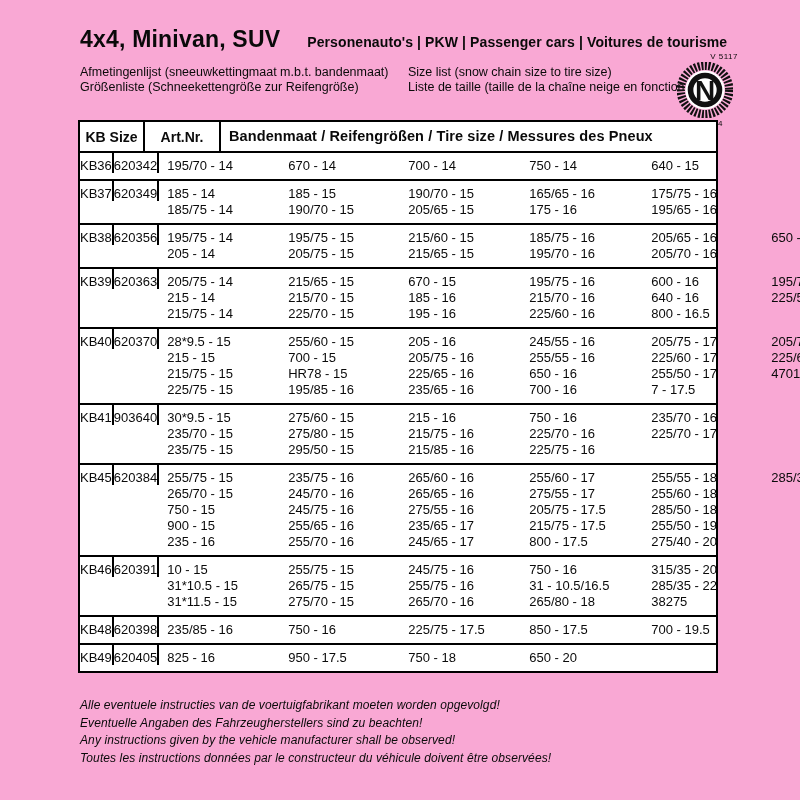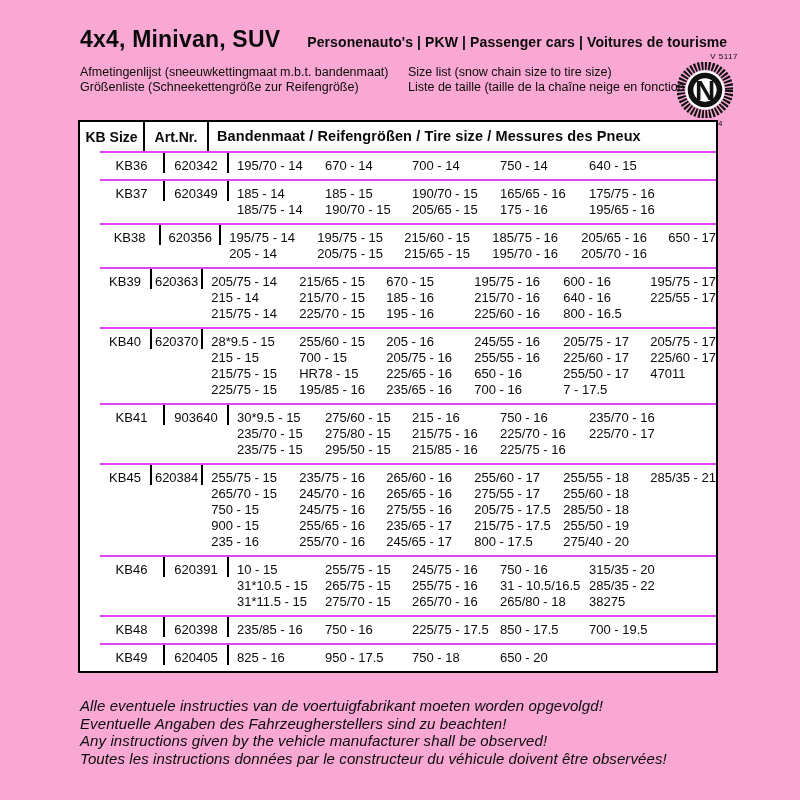--- a/index.html
+++ b/index.html
@@ -17,35 +17,35 @@
 
   .logo-block { position:absolute; left:662px; top:52px; width:86px; text-align:center; }
   .logo-code-top { font-size:8px; letter-spacing:.5px; text-align:right; padding-right:10px; }
   .logo-code-bottom { font-size:8px; letter-spacing:.5px; }
   .logo-svg { display:block; margin:1px auto 1px; }
 
   
   .size-table { position:absolute; left:78px; top:120px; width:640px;
                 border:2px solid #000; background:#fff; }
   .t-row { display:flex; align-items:flex-start; }
-  .t-row + .t-row, .t-body .t-row:first-child { border-top:2px solid #d946ef;margin-left:20px; }
+  .t-row + .t-row, .t-body .t-row:first-child { border-top:2px solid #000000; }
   .c-kb   { width:65px;  border-right:2px solid #000; text-align:center; }
-  .c-art  { width:64px;  border-right:2px solid #000; text-align:center; }
+  .c-art  { width:76px;  border-right:2px solid #000; text-align:center; }
   .c-tires{ flex:1; padding-left:8px; }
   .t-head .c-kb, .t-head .c-art { font-weight:bold; font-size:14px; padding:7px 0 6px; }
   .t-head .c-tires { font-weight:bold; font-size:14.5px; padding-top:6px; letter-spacing:.1px; }
   .t-body .c-kb, .t-body .c-art { font-size:13px; padding-top:5px; }
   .t-body .c-tires { padding-top:5px; padding-bottom:5px; }
   .t-line { display:grid; grid-template-columns:88px 87px 88px 89px 87px 1fr;
-            font-size:13px; line-height:16px; }
+            font-size:13px; line-height:16px;gap:33px; }
   .tire { white-space:nowrap; }
 
   
   .footer { position:absolute; left:80px; top:697px; font-style:italic;
-            font-size:15px; line-height:17.5px; letter-spacing:.1px; }
+            font-size:12px; line-height:17.5px; letter-spacing:.1px; }
 </style>
 </head>
 <body>
 
 <div class="page">
 
   <div class="title-row">
     <span class="title">4x4, Minivan, SUV</span>
     <span class="subtitle">Personenauto's | PKW | Passenger cars | Voitures de tourisme</span>
   </div>

